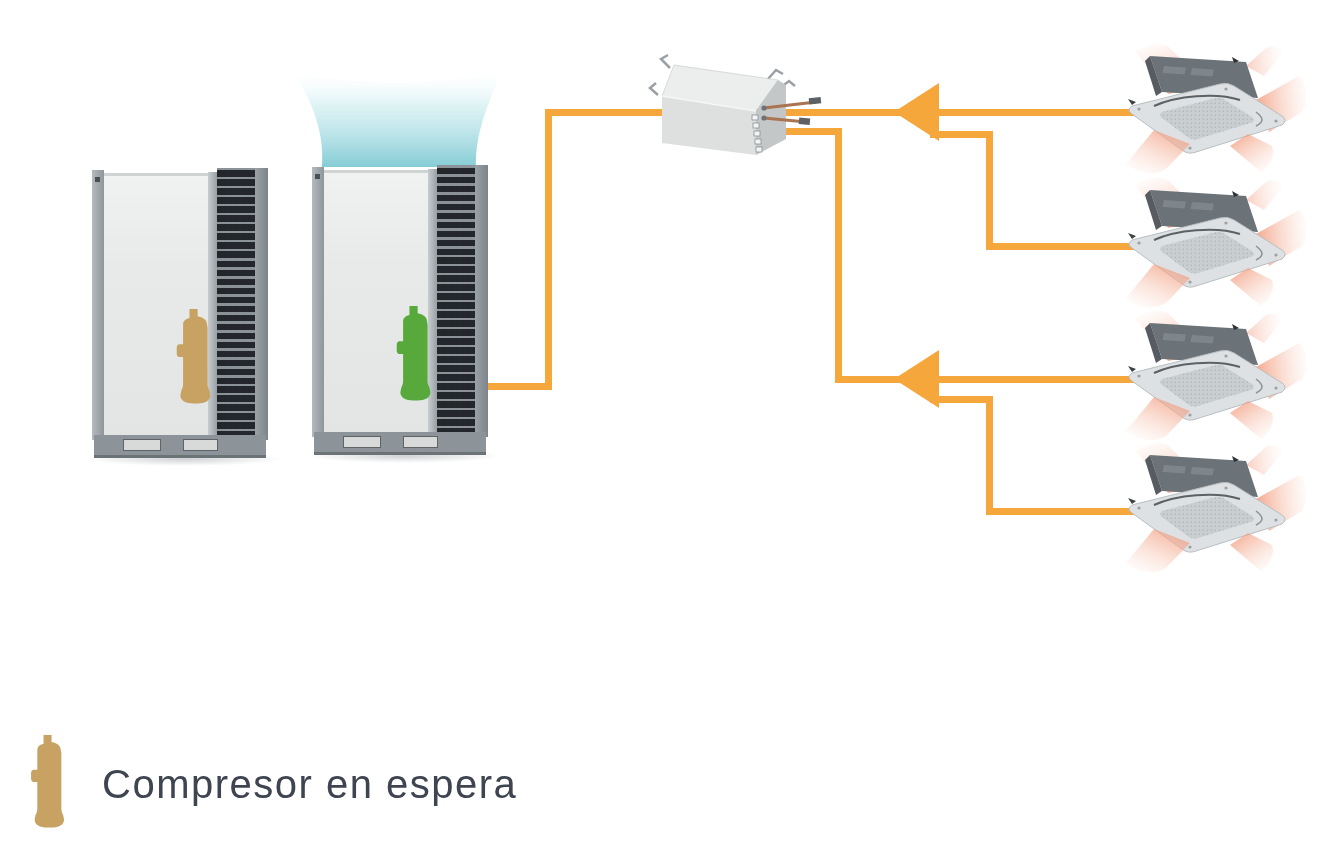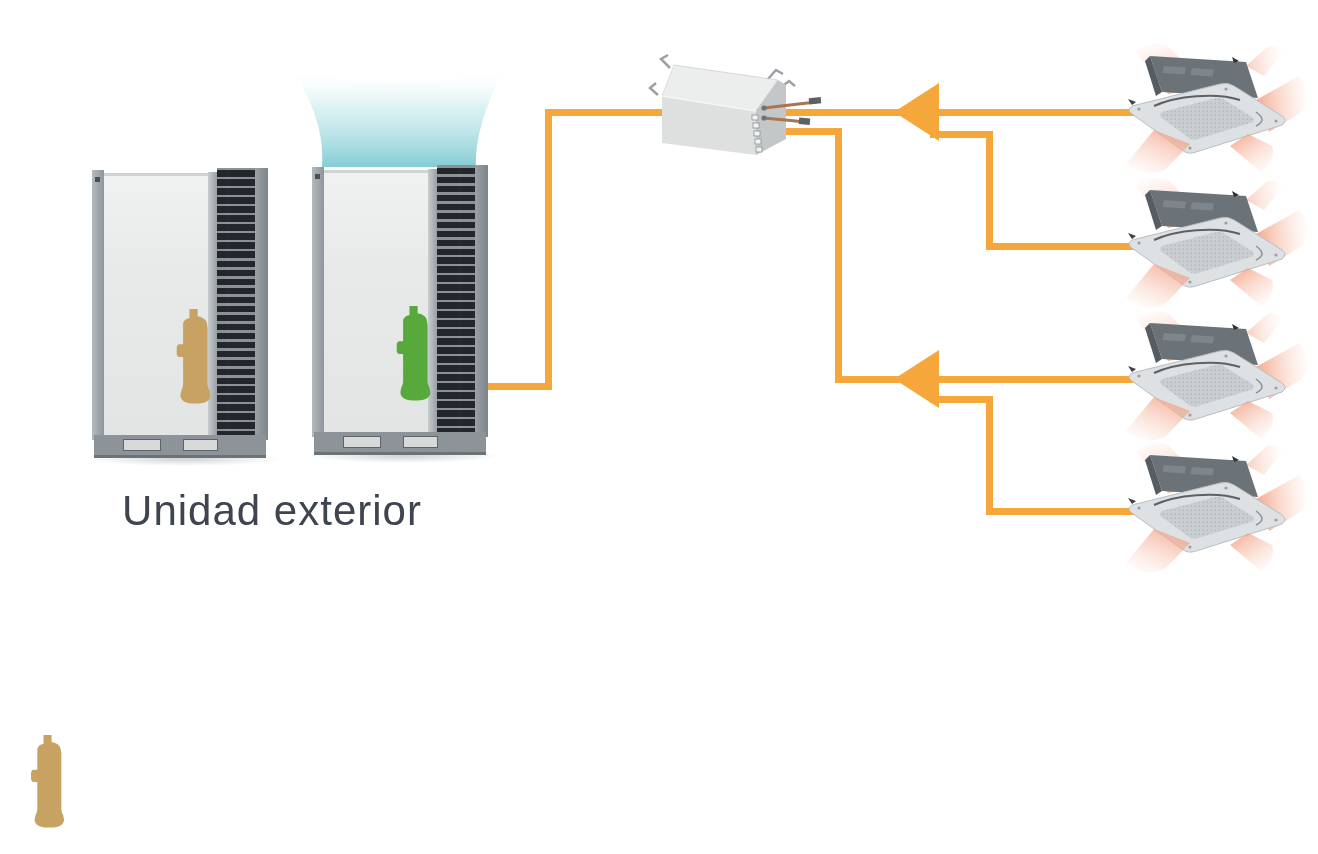--- a/index.html
+++ b/index.html
@@ -183,22 +183,22 @@
       <use href="#cassette"></use>
     </svg>
   <svg class="abs" style="left:1106px;top:309px;z-index:3" width="205" height="135">
       <use href="#cassette"></use>
     </svg>
   <svg class="abs" style="left:1106px;top:441px;z-index:3" width="205" height="135">
       <use href="#cassette"></use>
     </svg>
 
   <div class="caption">
-    <div>Unidad exterior</div>
   </div>
 
   <div class="legend">
     <svg class="legend-icon" viewBox="0 0 40 110">
       <use href="#compressor" fill="#C7A263"></use>
     </svg>
+    <div class="legend-text">Compresor en espera</div>
   </div>
 
 </div>
 
 </body></html>

